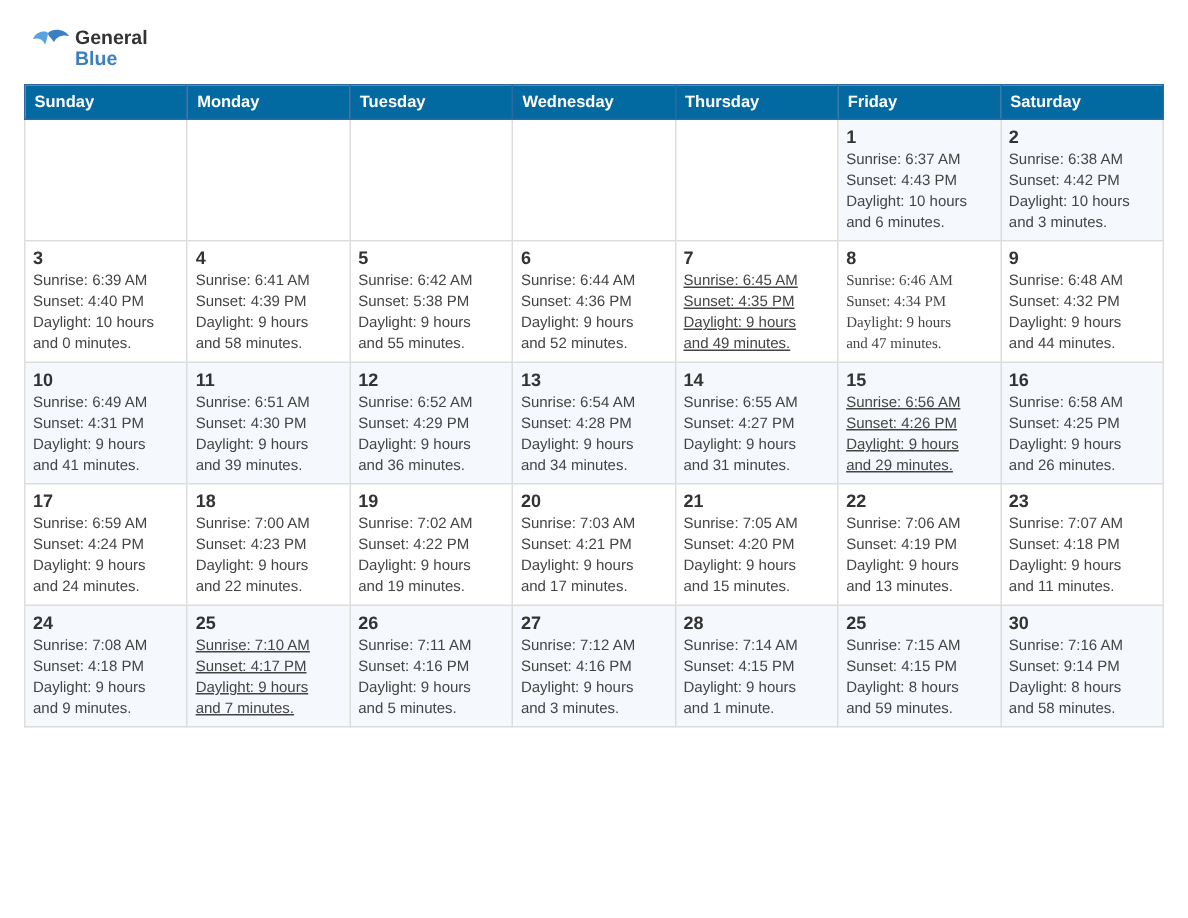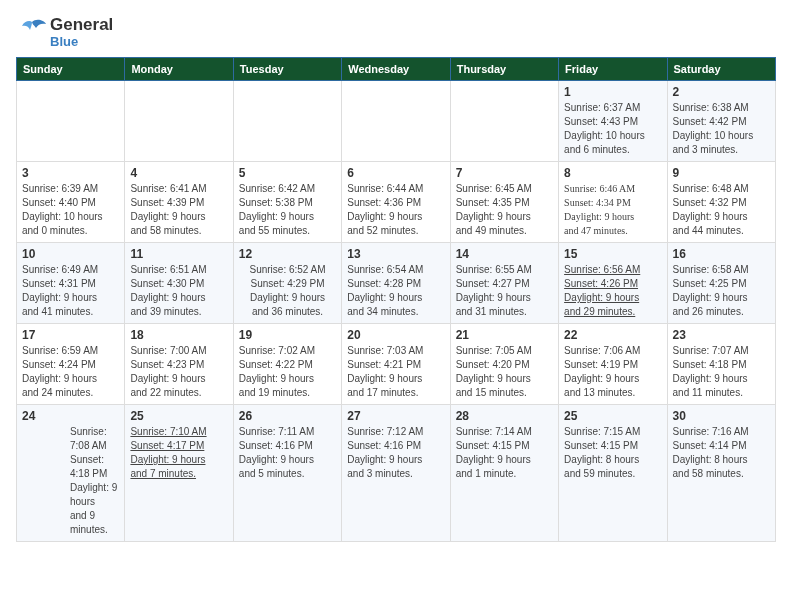--- a/index.html
+++ b/index.html
@@ -31,21 +31,21 @@
       font-size: 14px;
       font-weight: normal;
       color: #555;
     }
     table {
       width: 100%;
       border-collapse: collapse;
       font-size: 10px;
     }
     thead tr th {
-      background: #14532d;
+      background: #0369a1;
       color: #fff;
       text-align: left;
       padding: 5px 6px;
       font-size: 11px;
       font-weight: bold;
       border: 1px solid #2e6aa0;
     }
     tbody tr td {
       border: 1px solid #ddd;
       vertical-align: top;
@@ -74,21 +74,21 @@
 
 <div class="header">
   <div class="logo">
   <div style="display:flex;flex-direction:column;align-items:flex-start;">
     <div style="display:flex;align-items:center;gap:2px;">
       <svg width="32" height="32" viewBox="0 0 32 32">
         <path d="M16 6 C20 2, 28 4, 30 8 C26 7, 22 8, 20 12 C18 9, 16 8, 16 6Z" fill="#3a7fc1"></path>
         <path d="M16 6 C14 4, 8 5, 6 10 C9 9, 13 10, 14 14 C15 11, 16 8, 16 6Z" fill="#5ba3e0"></path>
       </svg>
       <div style="line-height:1.1;">
-        <div style="font-size:17px;font-weight:bold;color:#333;">General</div>
+        <div style="font-size:13px;font-weight:bold;color:#333;">General</div>
         <div style="font-size:13px;font-weight:bold;color:#3a7fc1;">Blue</div>
       </div>
     </div>
   </div>
 </div>
   <div class="title-block">
     <h1></h1>
     <h2></h2>
   </div>
 </div>
@@ -151,21 +151,21 @@
         </td>
         <td>
           <span class="day-num">6</span>
           <div class="day-info" style="white-space: pre-line;">Sunrise: 6:44 AM
 Sunset: 4:36 PM
 Daylight: 9 hours
 and 52 minutes.</div>
         </td>
         <td>
           <span class="day-num">7</span>
-          <div class="day-info" style="white-space: pre-line;">Sunrise: 6:45 AM
+          <div class="day-info" style="white-space: pre-line; text-decoration: underline;">Sunrise: 6:45 AM
 Sunset: 4:35 PM
 Daylight: 9 hours
 and 49 minutes.</div>
         </td>
         <td>
           <span class="day-num">8</span>
           <div class="day-info" style="white-space: pre-line; font-family: Liberation Serif, serif;">Sunrise: 6:46 AM
 Sunset: 4:34 PM
 Daylight: 9 hours
 and 47 minutes.</div>
@@ -188,21 +188,21 @@
         </td>
         <td>
           <span class="day-num">11</span>
           <div class="day-info" style="white-space: pre-line;">Sunrise: 6:51 AM
 Sunset: 4:30 PM
 Daylight: 9 hours
 and 39 minutes.</div>
         </td>
         <td>
           <span class="day-num">12</span>
-          <div class="day-info" style="white-space: pre-line; text-align: center;">Sunrise: 6:52 AM
+          <div class="day-info" style="white-space: pre-line;">Sunrise: 6:52 AM
 Sunset: 4:29 PM
 Daylight: 9 hours
 and 36 minutes.</div>
         </td>
         <td>
           <span class="day-num">13</span>
           <div class="day-info" style="white-space: pre-line;">Sunrise: 6:54 AM
 Sunset: 4:28 PM
 Daylight: 9 hours
 and 34 minutes.</div>
@@ -276,21 +276,21 @@
           <span class="day-num">23</span>
           <div class="day-info" style="white-space: pre-line;">Sunrise: 7:07 AM
 Sunset: 4:18 PM
 Daylight: 9 hours
 and 11 minutes.</div>
         </td>
       </tr>
       <tr>
         <td>
           <span class="day-num">24</span>
-          <div class="day-info" style="white-space: pre-line; margin-left: 48px;">Sunrise: 7:08 AM
+          <div class="day-info" style="white-space: pre-line;">Sunrise: 7:08 AM
 Sunset: 4:18 PM
 Daylight: 9 hours
 and 9 minutes.</div>
         </td>
         <td>
           <span class="day-num">25</span>
           <div class="day-info" style="white-space: pre-line; text-decoration: underline;">Sunrise: 7:10 AM
 Sunset: 4:17 PM
 Daylight: 9 hours
 and 7 minutes.</div>
@@ -319,19 +319,19 @@
         <td>
           <span class="day-num">25</span>
           <div class="day-info" style="white-space: pre-line;">Sunrise: 7:15 AM
 Sunset: 4:15 PM
 Daylight: 8 hours
 and 59 minutes.</div>
         </td>
         <td>
           <span class="day-num">30</span>
           <div class="day-info" style="white-space: pre-line;">Sunrise: 7:16 AM
-Sunset: 4:14 PM
+Sunset: 9:14 PM
 Daylight: 8 hours
 and 58 minutes.</div>
         </td>
       </tr>
     </tbody>
 </table>
 
 </body></html>

